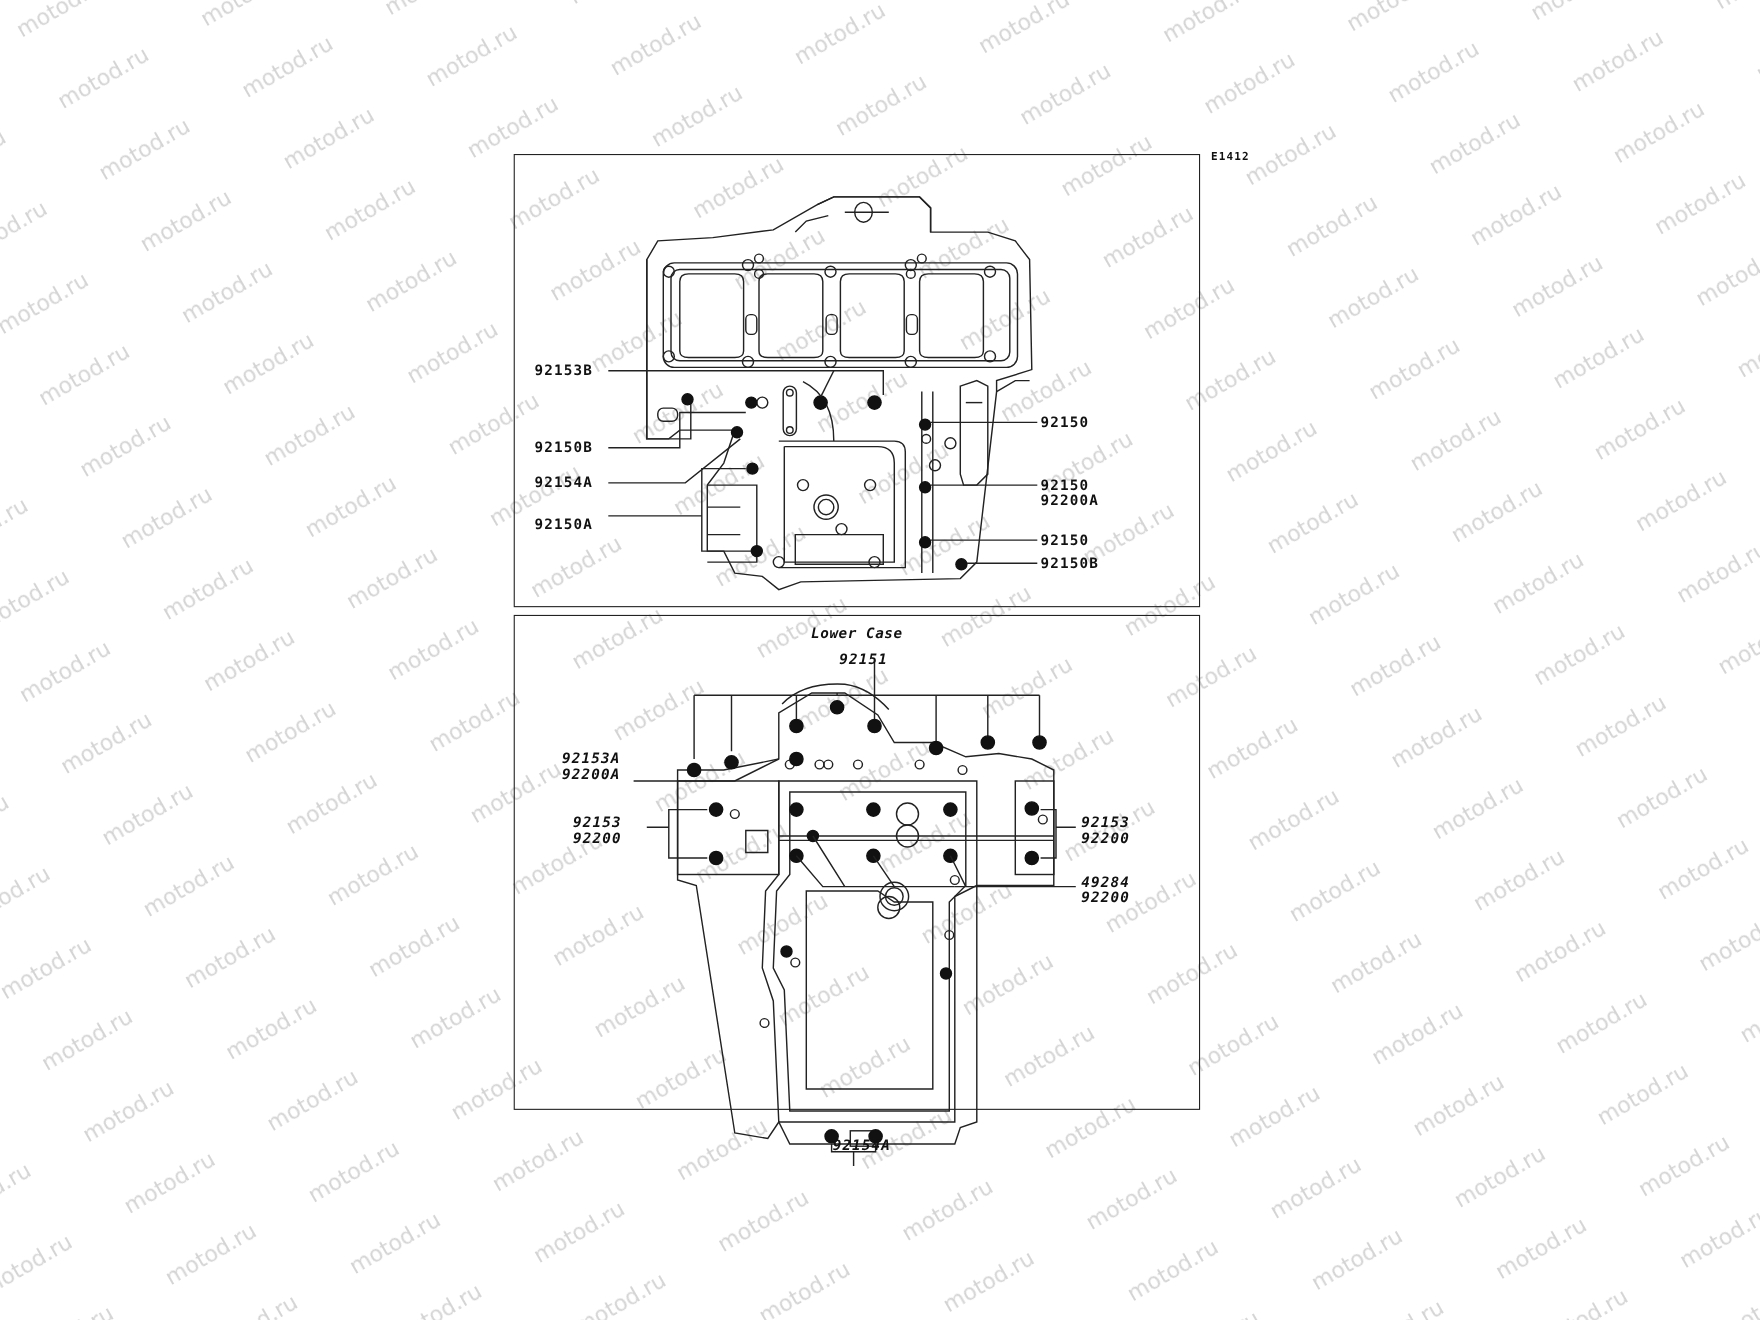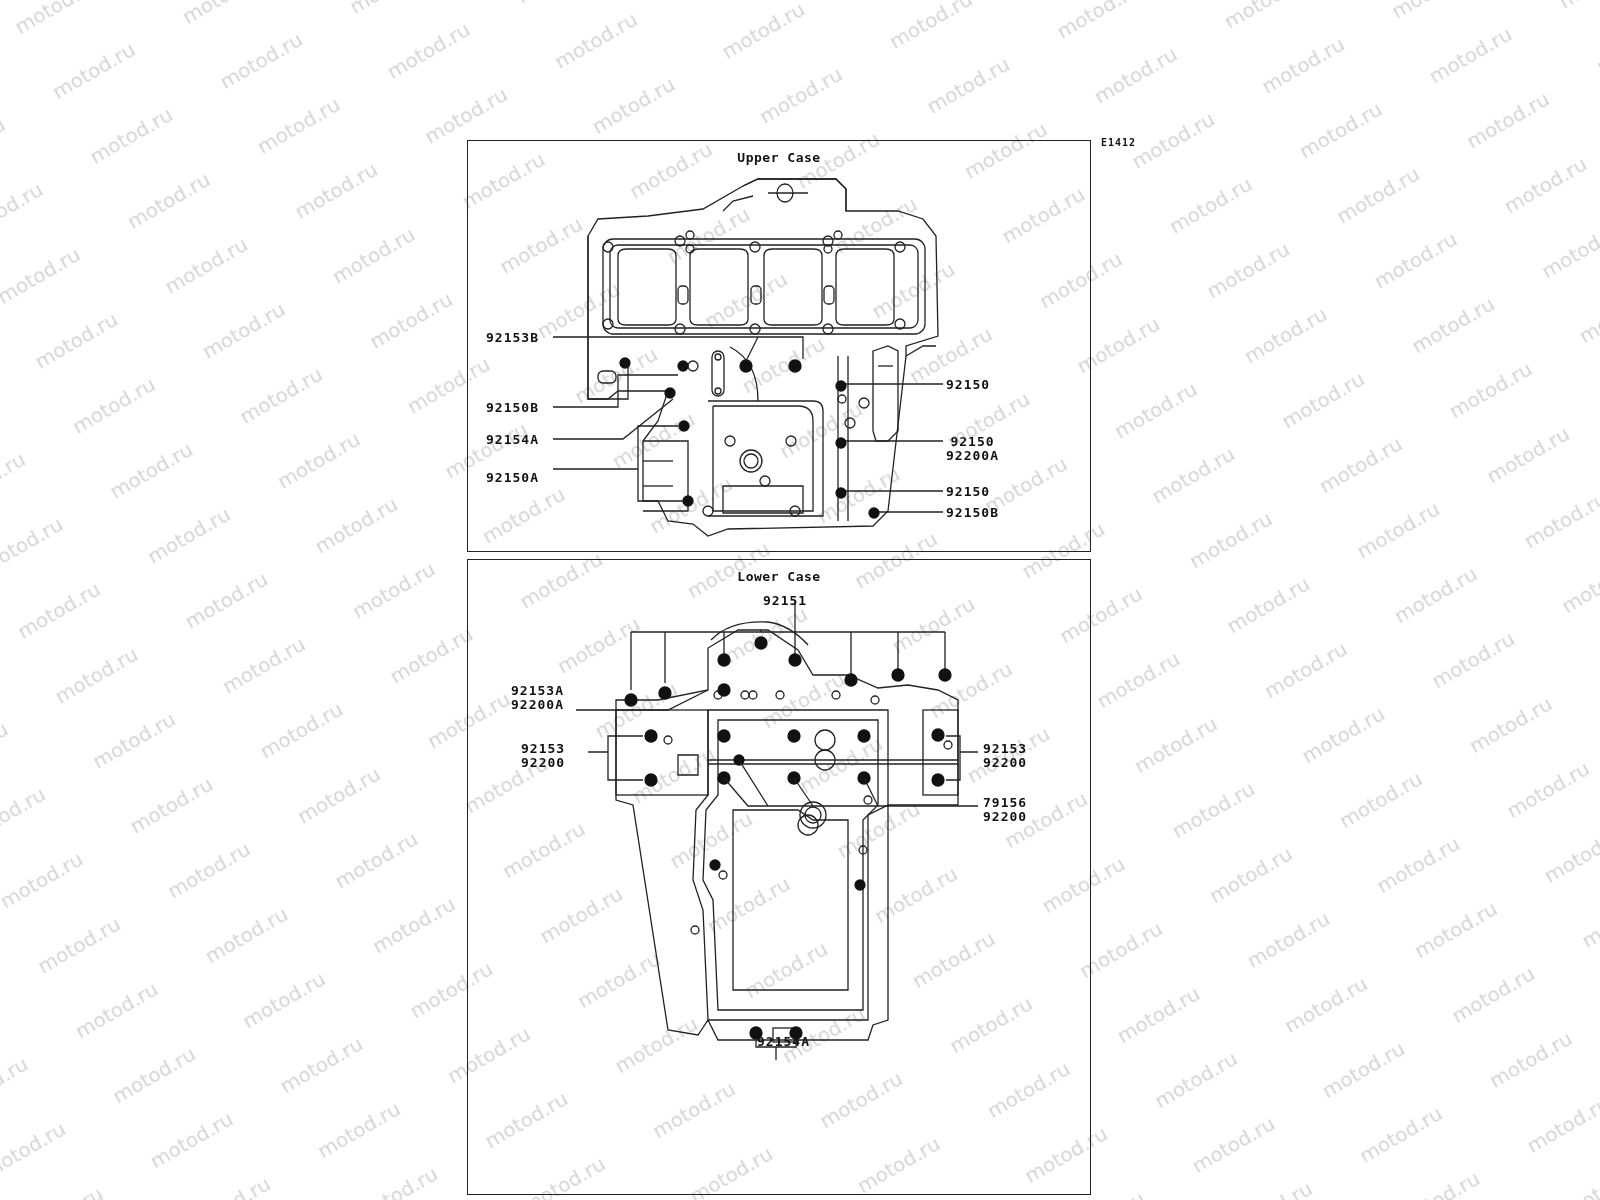--- a/index.html
+++ b/index.html
@@ -2,48 +2,47 @@
 <html><head>
 <meta charset="utf-8">
 <style>
   html, body { margin: 0; padding: 0; background: #ffffff; }
   body { width: 1600px; height: 1200px; position: relative; overflow: hidden; font-family: "DejaVu Sans", sans-serif; }
   .watermark-layer { position: absolute; inset: 0; pointer-events: none; overflow: hidden; }
   .watermark-layer svg { position: absolute; left: 0; top: 0; }
   .diagram-id { position: absolute; left: 1101px; top: 137px; font-family: "DejaVu Sans Mono", monospace; font-weight: bold; font-size: 10px; letter-spacing: 1px; color: #111; }
   .panel { position: absolute; border: 1.5px solid #222; background: transparent; box-sizing: border-box; }
   #panel-upper { left: 467px; top: 140px; width: 624px; height: 412px; }
-  #panel-lower { left: 467px; top: 559px; width: 624px; height: 636px; }
+  #panel-lower { left: 467px; top: 559px; width: 624px; height: 450px; font-style: italic; }
   .panel-title { position: absolute; width: 100%; text-align: center; font-family: "DejaVu Sans Mono", monospace; font-weight: bold; font-size: 13px; color: #111; letter-spacing: 0.5px; }
   #panel-upper .panel-title { top: 9px; }
   #panel-lower .panel-title { top: 9px; }
   .callout { position: absolute; font-family: "DejaVu Sans Mono", monospace; font-weight: bold; font-size: 13px; line-height: 14px; color: #111; letter-spacing: 1px; white-space: nowrap; }
   .callout span { display: block; }
-  .right { text-align: center; }
+  .right { text-align: left; }
   .leftalign { text-align: left; }
   svg.drawing { position: absolute; left: 0; top: 0; }
 </style>
 </head>
 <body>
 
 <div class="watermark-layer">
   <svg width="1600" height="1200">
     <defs>
       <pattern id="wm" patternUnits="userSpaceOnUse" width="150" height="75" patternTransform="rotate(-30)">
         <text x="0" y="40" font-family="DejaVu Sans, sans-serif" font-size="20" fill="#d4d4d4" id="wm-text">motod.ru</text>
       </pattern>
     </defs>
     <rect width="1600" height="1200" fill="url(#wm)"></rect>
   </svg>
 </div>
 
 <div class="diagram-id">E1412</div>
 
 <div class="panel" id="panel-upper">
-  <div class="panel-title">Upper Case</div>
 
   <svg class="drawing" width="624" height="412" viewBox="0 0 624 412" fill="none" stroke="#222" stroke-width="1.3">
 
     <path d="M120 95 L130 78 L180 75 L235 68 L275 45 L290 38 L368 38 L378 48 L378 70 L430 70 L455 78 L468 95 L470 195 L438 205 L438 215 L420 370 L405 385 L260 388 L240 395 L225 383 L200 380 L190 360 L175 360 L175 300 L190 280 L200 250 L150 250 L140 258 L120 258 Z"></path>
 
     <path d="M275 45 L290 38 L368 38 L378 48 L378 70"></path>
     <path d="M300 52 L340 52"></path>
     <ellipse cx="317" cy="52" rx="8" ry="9"></ellipse>
     <path d="M255 70 L265 60 L285 55"></path>
 
@@ -261,19 +260,19 @@
   </div>
   <div class="callout leftalign" style="left:53px; top:182px;">
     <span>92153</span>
     <span>92200</span>
   </div>
   <div class="callout right" style="left:515px; top:182px;">
     <span>92153</span>
     <span>92200</span>
   </div>
   <div class="callout right" style="left:515px; top:236px;">
-    <span>79156</span>
+    <span>49284</span>
     <span>92200</span>
   </div>
   <div class="callout" style="left:289px; top:475px;">
     <span>92154A</span>
   </div>
 </div>
 
 </body></html>

